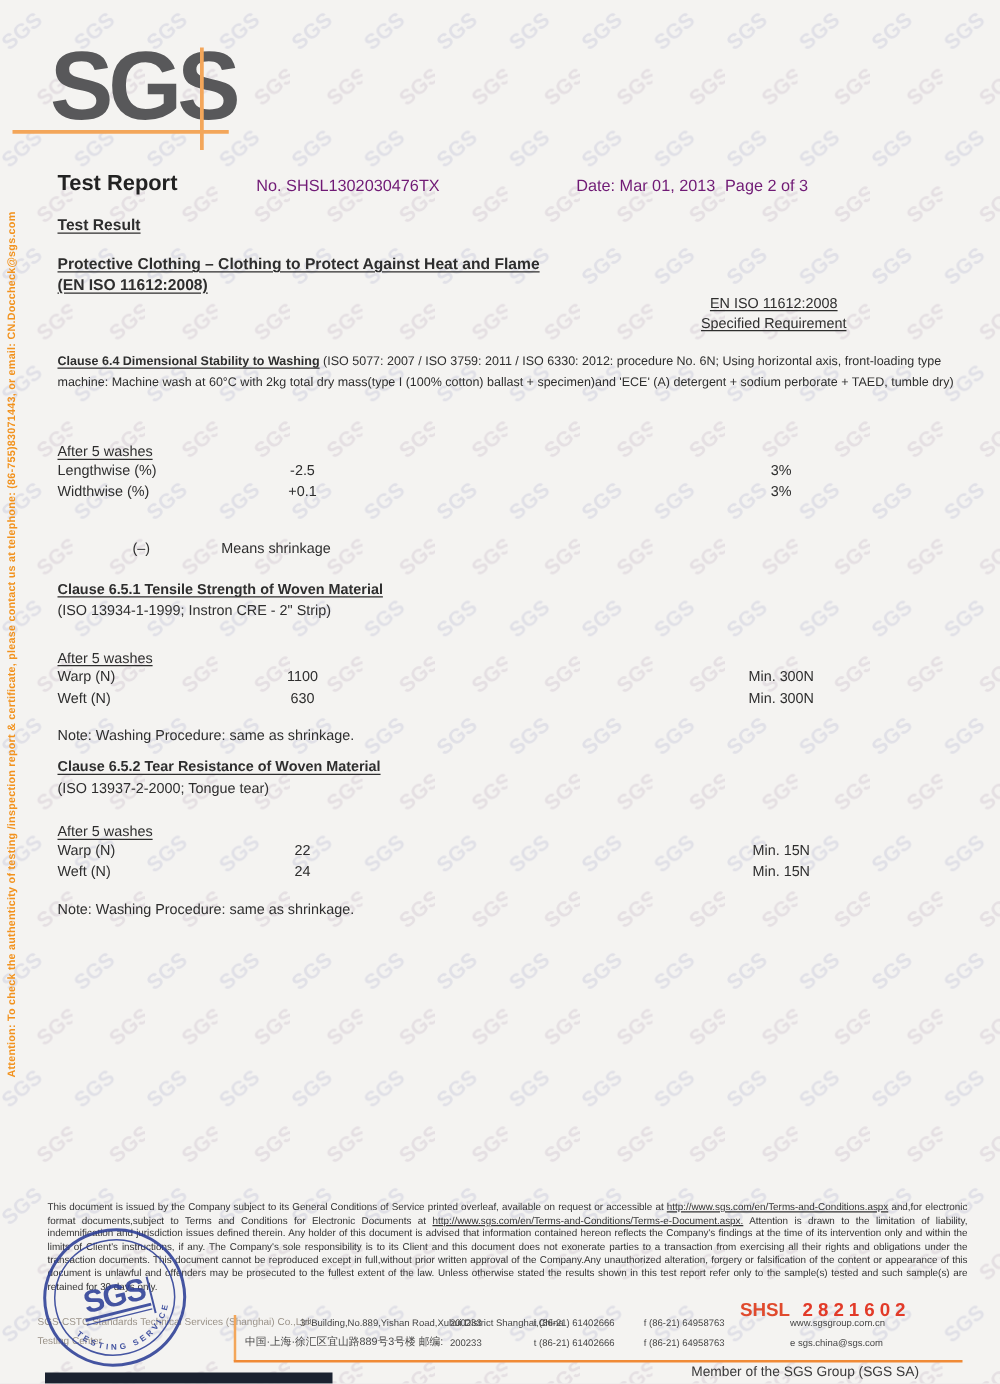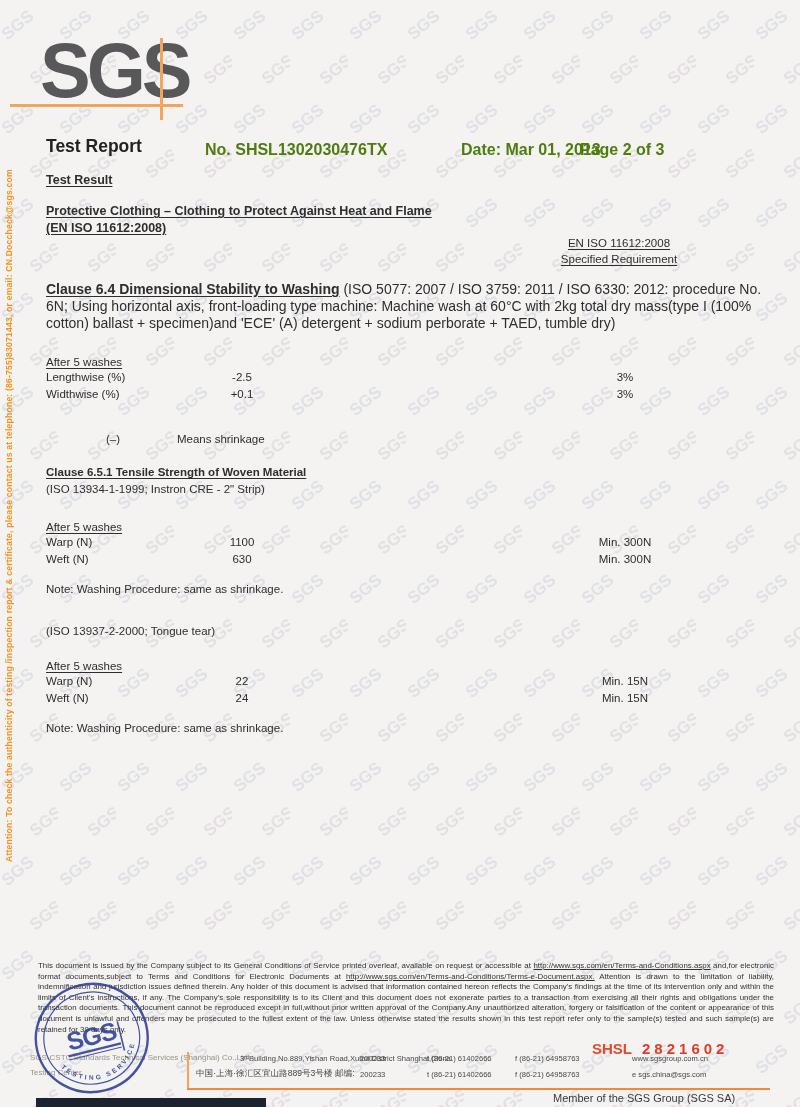--- a/index.html
+++ b/index.html
@@ -18,30 +18,30 @@
   #wm-layer{position:absolute;left:0;top:0;width:800px;height:1107px;pointer-events:none;}
   
   .logo-text{
     left:40px;top:26px;font-size:76px;font-weight:bold;letter-spacing:-4px;
     color:#58585a;transform:scaleY(1.02);
   }
   .cross-v{left:160px;top:38px;width:3px;height:82px;background:#f3a65a;}
   .cross-h{left:10px;top:104px;width:173px;height:3px;background:#f3a65a;}
   
   .report-title{left:46px;top:136px;font-size:17.5px;font-weight:bold;color:#222;}
-  .hmeta{top:141px;font-size:16px;font-weight:bold;color:#4d7c0f;}
+  .hmeta{top:141px;font-size:13px;font-weight:normal;color:#701a75;}
   
   .trow{position:absolute;left:46px;width:724px;height:16px;font-size:11.5px;}
   .tl{position:absolute;left:0;}
   .tv{position:absolute;left:136px;width:120px;text-align:center;}
   .trq{position:absolute;left:514px;width:130px;text-align:center;}
   .rsign{position:absolute;left:60px;width:40px;}
   .rtext{position:absolute;left:131px;}
   
-  .para{left:46px;top:281px;width:724px;font-size:14px;line-height:17px;text-align:left;}
+  .para{left:46px;top:281px;width:724px;font-size:10px;line-height:17px;text-align:left;}
   
   .reqhead{left:540px;width:158px;text-align:center;font-size:11.5px;}
   
   .side-note{
     left:4px;top:862px;width:705px;
     transform:rotate(-90deg);transform-origin:0 0;
     font-size:8.6px;font-weight:bold;color:#f2921d;letter-spacing:.2px;
     white-space:nowrap;
   }
   
@@ -120,20 +120,21 @@
     <span class="tv">1100</span>
     <span class="trq">Min. 300N</span>
   </div>
   <div class="trow" style="top:553px;">
     <span class="tl">Weft (N)</span>
     <span class="tv">630</span>
     <span class="trq">Min. 300N</span>
   </div>
   <div class="abs fs11" style="left:46px;top:581px;">Note: Washing Procedure: same as shrinkage.</div>
 
+  <div class="abs fs11 b u" style="left:46px;top:606px;">Clause 6.5.2 Tear Resistance of Woven Material</div>
   <div class="abs fs11" style="left:46px;top:623px;">(ISO 13937-2-2000; Tongue tear)</div>
   <div class="abs fs11 u" style="left:46px;top:658px;">After 5 washes</div>
   <div class="trow" style="top:675px;">
     <span class="tl">Warp (N)</span>
     <span class="tv">22</span>
     <span class="trq">Min. 15N</span>
   </div>
   <div class="trow" style="top:692px;">
     <span class="tl">Weft (N)</span>
     <span class="tv">24</span>

